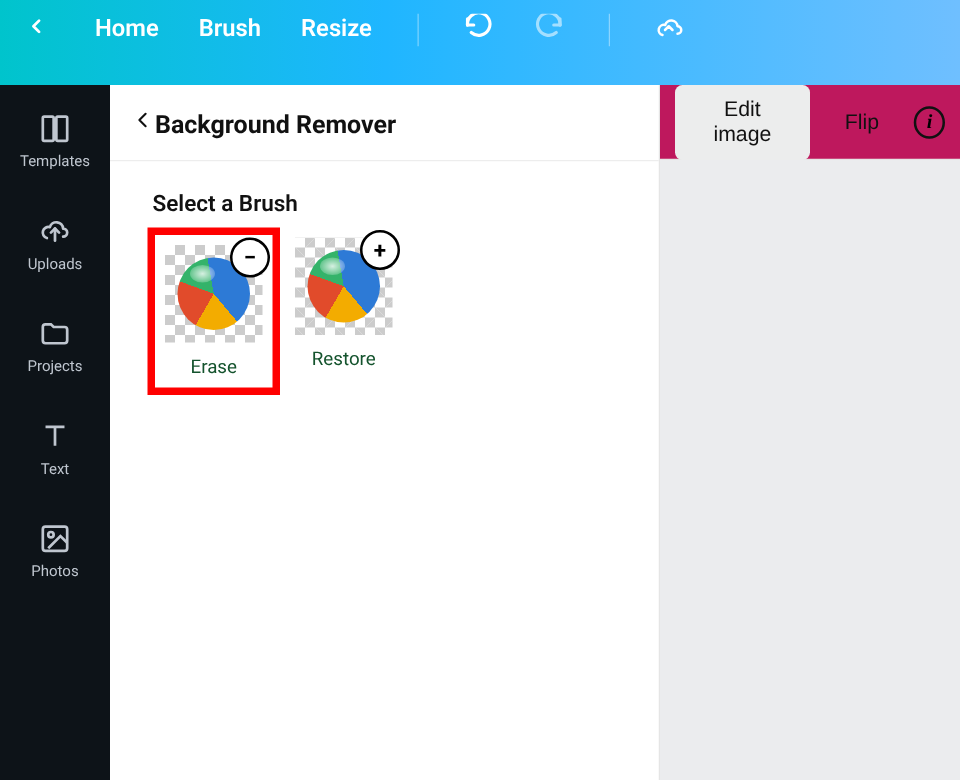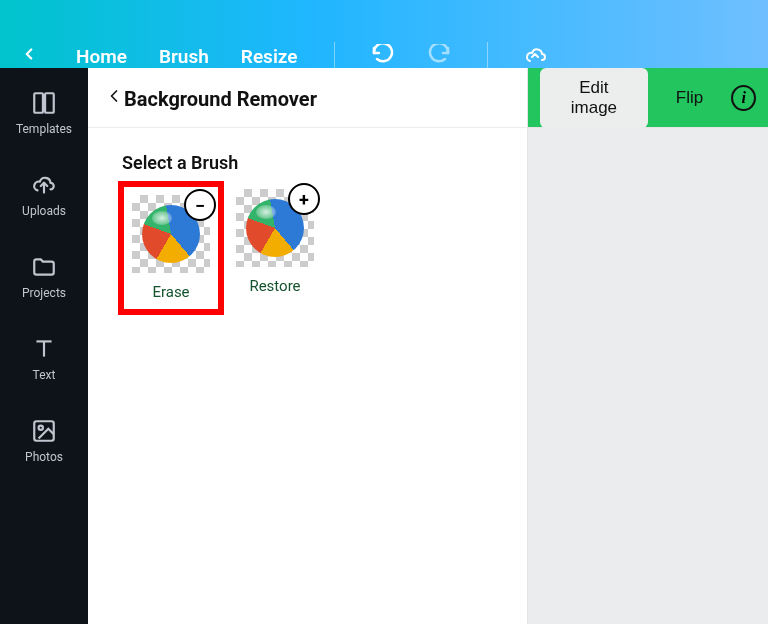--- a/index.html
+++ b/index.html
@@ -2,22 +2,22 @@
 <html><head>
 <meta charset="utf-8">
 <style>
   * { box-sizing: border-box; margin: 0; padding: 0; }
   body { font-family: -apple-system, BlinkMacSystemFont, "Segoe UI", Roboto, sans-serif; width: 768px; height: 624px; overflow: hidden; }
 
   .topbar {
     height: 68px;
     background: linear-gradient(90deg, #00c4cc 0%, #1fb6ff 40%, #6fbfff 100%);
     display: flex;
-    align-items: flex-end;
-    padding: 0 20px;
+    align-items: flex-start;
+    padding: 11px 20px;
     gap: 32px;
     color: #fff;
   }
   .topbar .back-chevron { font-size: 20px; font-weight: 700; margin-right: 6px; }
   .topbar .nav-item { font-size: 19px; font-weight: 600; cursor: pointer; }
   .topbar .divider { width: 1px; height: 26px; background: rgba(255,255,255,.4); margin: 0 4px; }
   .topbar .tool-icon { width: 24px; height: 24px; display: inline-flex; align-items: center; justify-content: center; }
 
   .main { display: flex; height: calc(624px - 68px); }
 
@@ -108,21 +108,21 @@
   .brush-label { font-size: 15px; color: #14532d; }
 
   .right-col {
     flex: 1;
     background: #ebecee;
     position: relative;
   }
   .right-toolbar {
     position: absolute; top: 0; left: 0; right: 0;
     height: 60px;
-    background: #22c55e;
+    background: #be185d;
     border-bottom: 1px solid #e5e5e5;
     display: flex;
     align-items: center;
     padding: 0 12px;
     gap: 12px;
   }
   .btn {
     padding: 10px 16px; border-radius: 6px; font-size: 17px; cursor: pointer;
     border: none; background: transparent; color: #111; font-weight: 500;
   }

